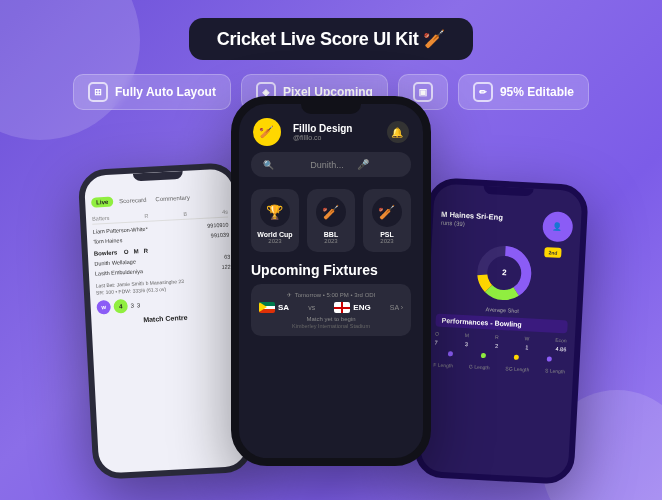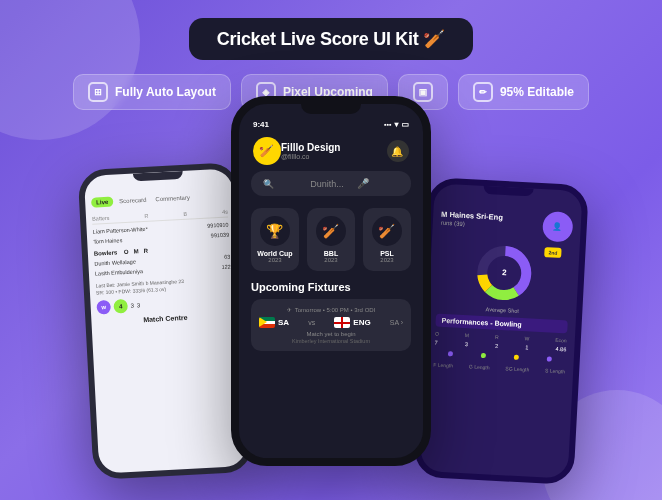--- a/index.html
+++ b/index.html
@@ -227,21 +227,21 @@
     .avatar-circle {
       width: 28px;
       height: 28px;
       background: #ffd700;
       border-radius: 50%;
       display: flex;
       align-items: center;
       justify-content: center;
       font-size: 12px;
     }
-    .header-info { flex: 1; margin-left: 0; }
+    .header-info { flex: 1; margin-left: 12px; }
     .header-name { color: white; font-size: 10px; font-weight: 700; }
     .header-sub { color: #888; font-size: 7px; }
     .notif-icon {
       width: 22px;
       height: 22px;
       background: #333;
       border-radius: 50%;
       display: flex;
       align-items: center;
       justify-content: center;
@@ -285,21 +285,21 @@
       align-items: center;
       justify-content: center;
       font-size: 14px;
     }
     .tournament-name { color: white; font-size: 7px; font-weight: 700; }
     .tournament-year { color: #888; font-size: 6px; }
 
     
     .upcoming-title {
       color: white;
-      font-size: 11px;
+      font-size: 14px;
       font-weight: 700;
       padding: 0 12px 6px;
     }
     .fixture-card {
       margin: 0 12px;
       background: #2a2a3a;
       border-radius: 10px;
       padding: 7px 8px;
     }
     .fixture-meta {
@@ -559,28 +559,20 @@
         <span class="badge-num">3</span>
         <span class="badge-num">3</span>
       </div>
       <div class="match-centre">Match Centre</div>
     </div>
   </div>
 
   <div class="phone phone-center">
     <div class="notch-center"></div>
     <div class="phone-center-content">
-      <div class="status-bar">
-        <span>9:41</span>
-        <div class="status-right">
-          <span class="signal-dots">▪▪▪</span>
-          <span>▾</span>
-          <span>▭</span>
-        </div>
-      </div>
       <div class="header-row">
         <div class="avatar-circle">🏏</div>
         <div class="header-info">
           <div class="header-name">Filllo Design</div>
           <div class="header-sub">@filllo.co</div>
         </div>
         <div class="notif-icon">🔔</div>
       </div>
       <div class="search-bar">
         <span>🔍</span>

